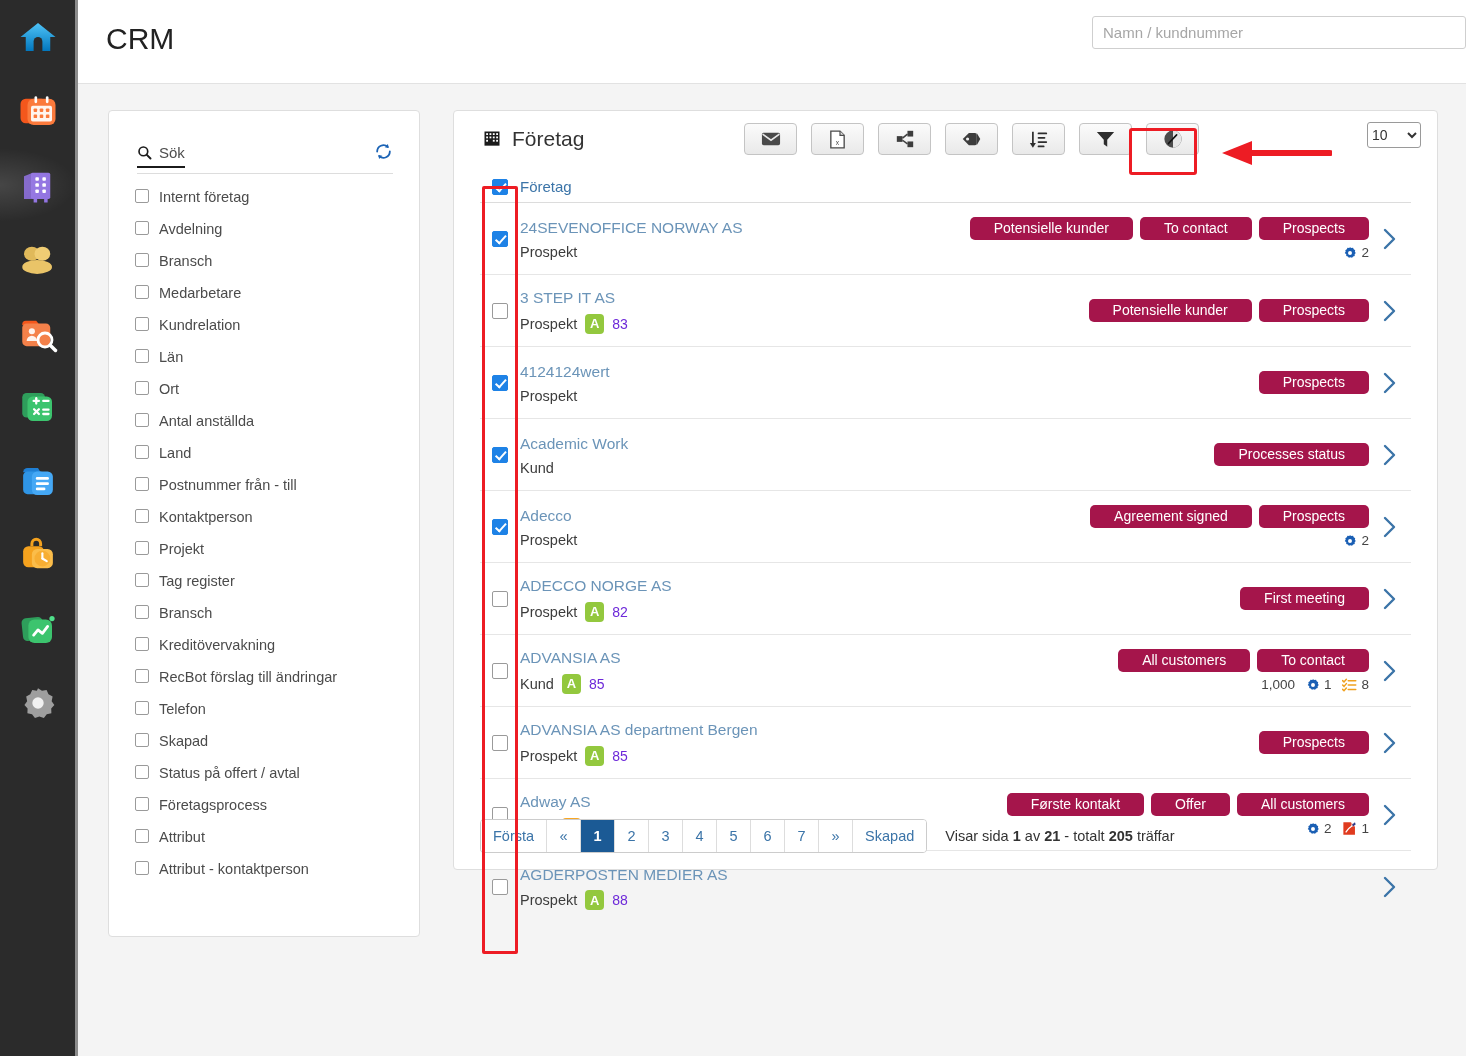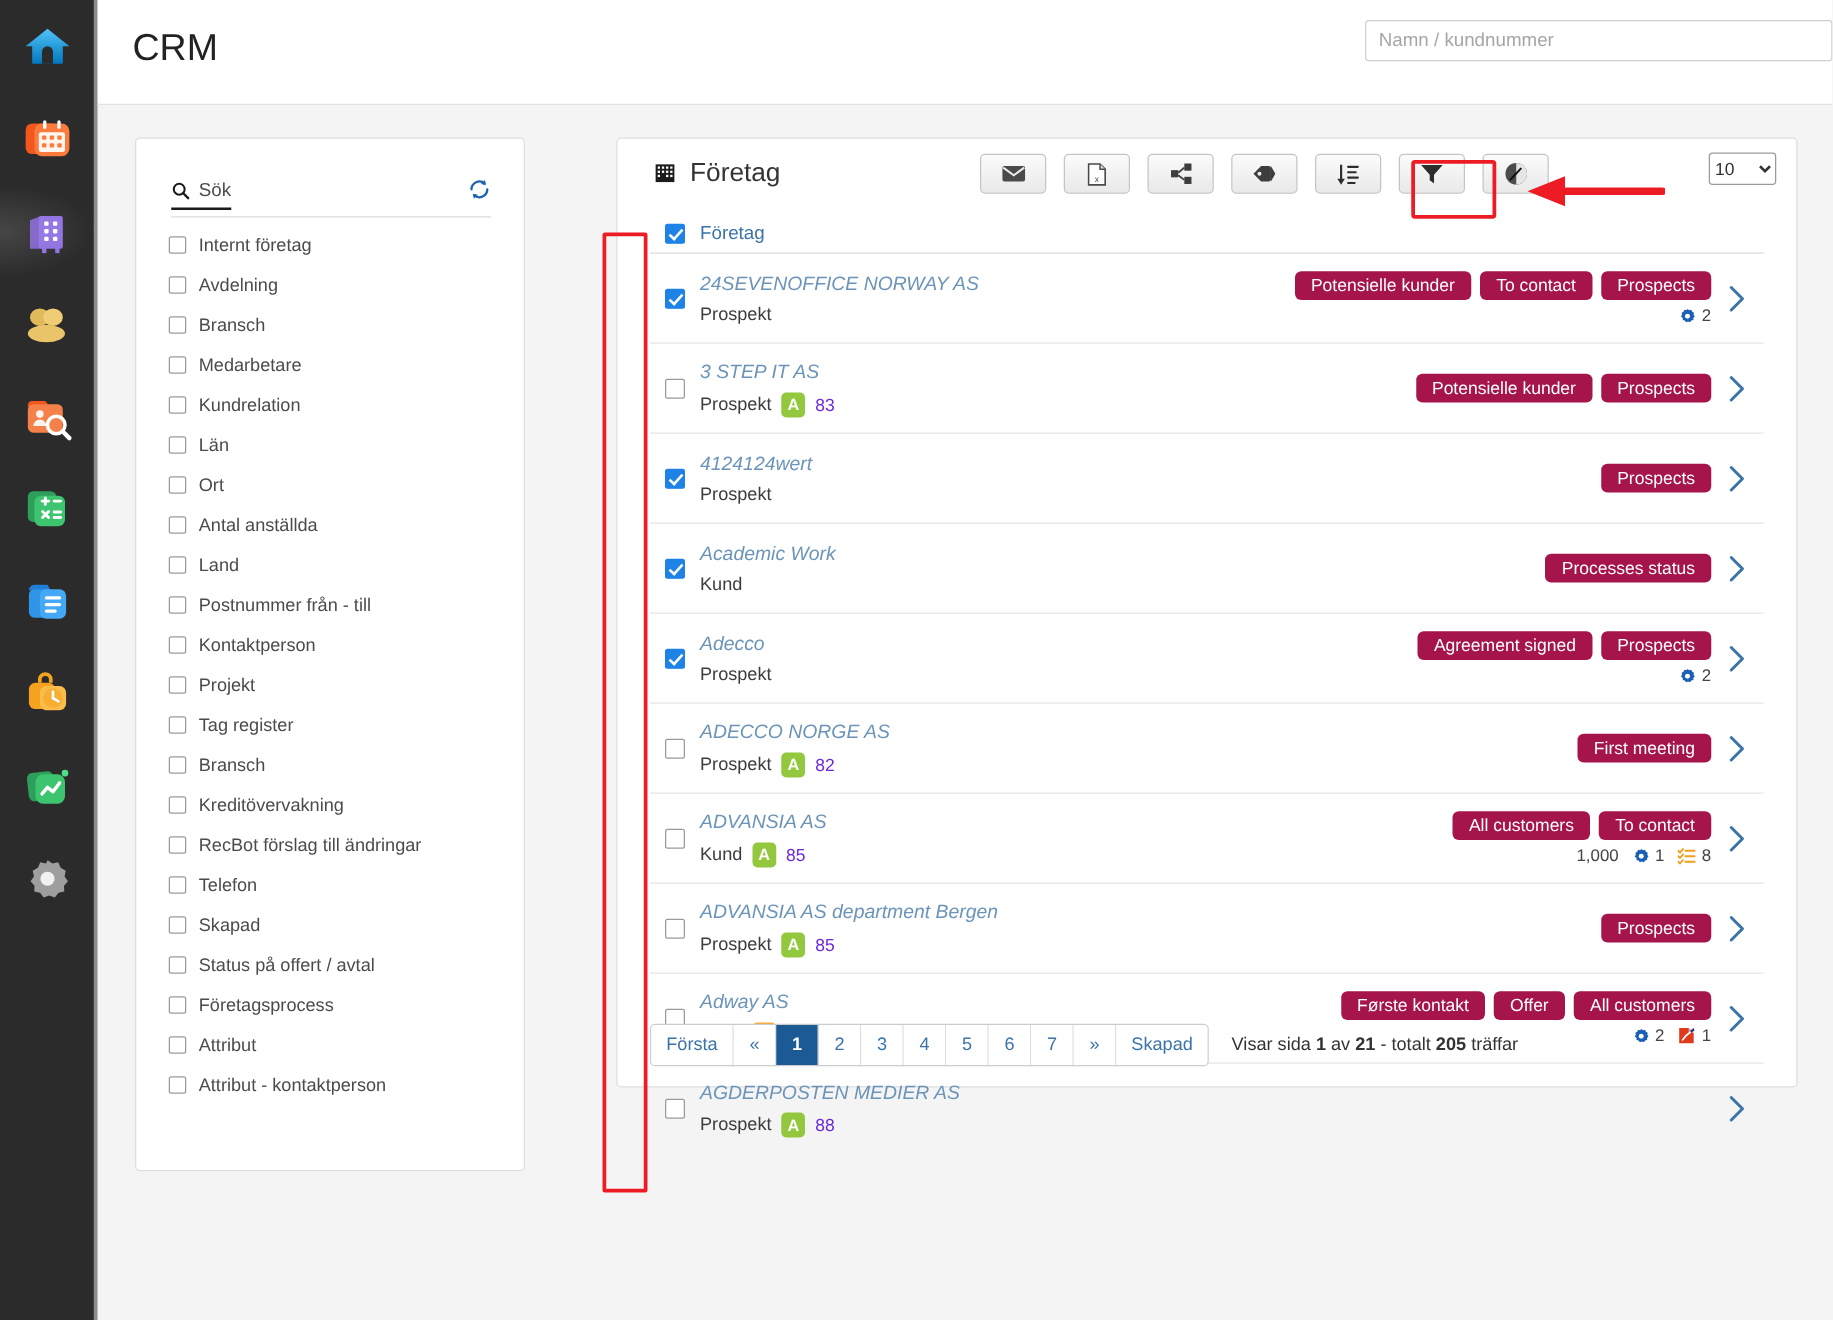--- a/index.html
+++ b/index.html
@@ -74,21 +74,21 @@
   }
   .filter-item .cb{
     width:14px; height:14px; border:1.5px solid #9a9a9a; border-radius:2px;
     background:#fff; flex:none;
   }
   .filter-item .lbl{ font-size:14.5px; color:#4b4b4b; }
 
   
   #list-card{
     position:absolute; left:375px; top:26px; right:28px; height:760px;
-    background:#fff; border:1px solid #dedede; border-radius:4px;margin-left:40px;
+    background:#fff; border:1px solid #dedede; border-radius:4px;
   }
   #list-head{ position:relative; height:60px; }
   #list-title{
     position:absolute; left:28px; top:16px; display:flex; align-items:center; gap:10px;
     font-size:21px; color:#333;
   }
   #toolbar{
     position:absolute; left:290px; top:12px; display:flex; gap:14px;
   }
   .tb-btn{
@@ -121,38 +121,38 @@
   }
   .cb-cell{ width:40px; display:flex; justify-content:center; flex:none; }
   .hdr-link{ font-size:15px; color:#3b74a8; cursor:pointer; }
 
   .row{
     display:flex; align-items:center; min-height:72px;
     border-bottom:1px solid #e6e6e6; margin:0 26px; position:relative;
   }
   .row:last-of-type{ border-bottom:none; }
   .row .main{ flex:1; padding:10px 0; }
-  .row .company{ font-size:15.5px; color:#6b94b8; cursor:pointer; line-height:1.45;font-style:italic; }
+  .row .company{ font-size:15.5px; color:#6b94b8; cursor:pointer; line-height:1.45; }
   .row .meta{ display:flex; align-items:center; gap:8px; margin-top:4px; }
   .row .reltype{ font-size:14.5px; color:#3c3c3c; }
   .grade{
     display:inline-flex; align-items:center; justify-content:center;
     width:19px; height:20px; border-radius:4px; color:#fff;
     font-size:13px; font-weight:bold;
   }
   .score{ font-size:14px; color:#6d28d9; }
 
   .row .right{
     display:flex; flex-direction:column; align-items:flex-end; gap:5px;
     padding:8px 0; min-width:120px;
   }
   .tags{ display:flex; gap:7px; justify-content:flex-end; flex-wrap:wrap; }
   .tag{
     background:#a5154b; color:#fff; font-size:14px;
-    padding:3px 13px 4px; border-radius:5px; white-space:nowrap; cursor:pointer;
+    padding:3px 24px 4px; border-radius:5px; white-space:nowrap; cursor:pointer;
   }
   .counters{ display:flex; align-items:center; gap:11px; }
   .counter{ display:flex; align-items:center; gap:4px; font-size:13.5px; color:#444; }
   .amount{ font-size:13.5px; color:#444; }
 
   .chev{
     width:42px; flex:none; display:flex; justify-content:center; align-items:center;
     color:#3b74a8; font-size:22px; cursor:pointer;
   }
 

